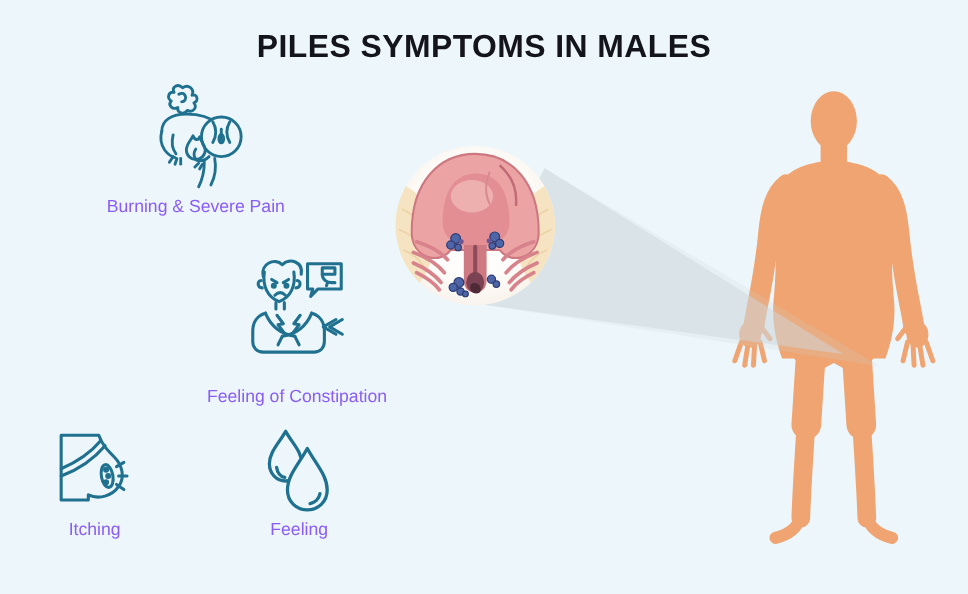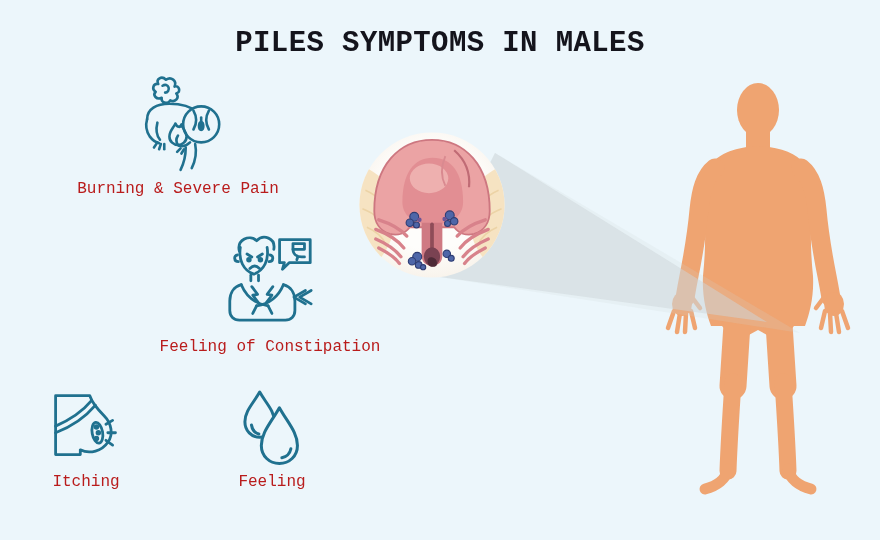--- a/index.html
+++ b/index.html
@@ -1,33 +1,33 @@
 <!DOCTYPE html>
 <html><head>
 <meta charset="utf-8">
 <style>
   html,body{margin:0;padding:0;background:#ffffff;}
   .canvas{
     position:relative;width:880px;height:540px;overflow:hidden;
     background:#ecf6fb;
-    font-family:Liberation Mono, monospace;
+    font-family:Liberation Sans, sans-serif;
   }
   .title{
     position:absolute;top:27px;left:0;width:100%;
     text-align:center;font-size:29px;font-weight:700;
     letter-spacing:.4px;color:#14141c;margin:0;
   }
   .symptom{position:absolute;display:flex;flex-direction:column;align-items:center;}
-  .symptom .label{font-size:16px;color:#b91c1c;white-space:nowrap;}
+  .symptom .label{font-size:16px;color:#8b5cf6;white-space:nowrap;}
   .s1{left:88px;top:72px;width:180px;}
   .s1 .label{margin-top:5px;}
   .s2{left:13px;top:228px;width:140px;}
   .s2 .label{margin-top:16px;}
   .s3{left:180px;top:232px;width:180px;}
-  .s3 .label{margin-top:14px;}
+  .s3 .label{margin-top:28px;}
   .s4{left:16px;top:390px;width:140px;justify-content:flex-end;}
   .s4 .label{margin-top:7px;}
   .s5{left:202px;top:388px;width:140px;}
   .s5 .label{margin-top:7px;}
   .beam-layer{position:absolute;left:0;top:0;width:880px;height:540px;z-index:2;pointer-events:none;}
   .body-fig{position:absolute;left:655px;top:80px;width:200px;height:430px;z-index:1;}
   .anatomy{position:absolute;left:358px;top:131px;width:148px;height:148px;z-index:3;}
   .ic{display:block;}
   .ic path,.ic circle,.ic ellipse,.ic line{vector-effect:non-scaling-stroke;}
 </style>

